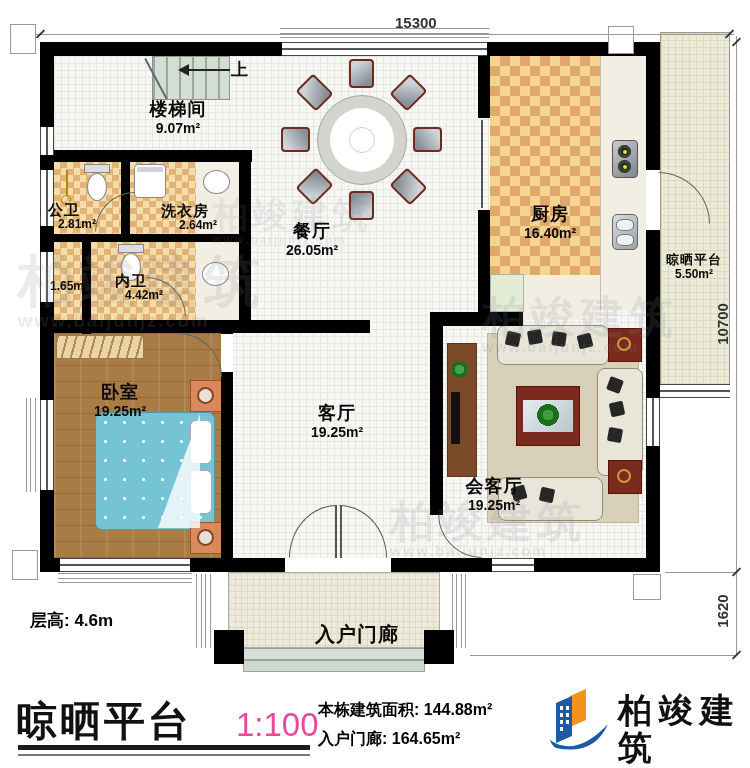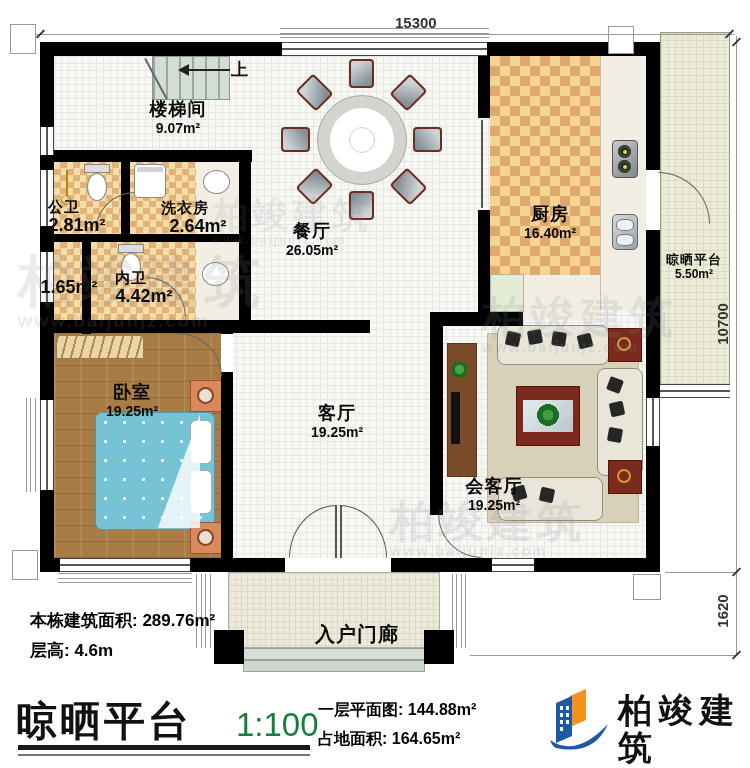--- a/index.html
+++ b/index.html
@@ -23,42 +23,42 @@
   .sill-v{background:repeating-linear-gradient(to right,#999 0 1px,transparent 1px 4.5px);z-index:6;}
   .cbox{background:#fff;border:1px solid #999;z-index:16;}
   .arc{border:1.2px solid #666;background:transparent;z-index:16;}
   .leaf{background:#555;z-index:16;}
   
   .rlabel{position:absolute;transform:translate(-50%,-50%);display:flex;flex-direction:column;align-items:center;
           font-weight:bold;line-height:1.15;white-space:nowrap;z-index:30;text-align:center;color:#0a0a0a;}
   .rname{font-size:18px;letter-spacing:1px;}
   .rarea{font-size:14px;}
   .sm .rname{font-size:15px;}
-  .sm .rarea{font-size:18px;margin-left:26px;}
+  .sm .rarea{font-size:12px;margin-left:26px;}
   .xs .rname{font-size:13px;}
   .xs .rarea{font-size:12px;}
   
   .chair{position:absolute;width:25px;height:29px;border:2.5px solid #6e2c20;border-radius:4px;
          background:linear-gradient(145deg,#cdd3d6 20%,#848f96 85%);box-sizing:border-box;z-index:5;}
   .sofa{background:#e9e5d8;border:1.5px solid #8e8e7e;border-radius:8px;z-index:5;}
   .pillow{background:#262626;border-radius:2px;z-index:6;width:14px;height:14px;}
   .redtab{background:#7c2a1e;border:1.5px solid #55140c;z-index:5;}
   .fixture{background:#fff;border:1.5px solid #888;z-index:5;}
   
   .dimline{background:#999;z-index:40;}
   .tick{width:11px;height:2px;background:#333;transform:rotate(-45deg);z-index:41;}
   .dimtext{font-size:15px;font-weight:bold;color:#333;z-index:41;white-space:nowrap;}
   .vtext{transform:translate(-50%,-50%) rotate(-90deg);}
   
   .wm{position:absolute;z-index:28;color:#7e8790;opacity:.16;font-weight:bold;white-space:nowrap;line-height:1.05;pointer-events:none;}
   .wm .wm-url{display:block;font-size:.33em;letter-spacing:2px;}
   
   .stats{position:absolute;z-index:35;font-size:17px;font-weight:bold;line-height:1.75;color:#000;}
   .f-title{position:absolute;font-size:41px;font-weight:bold;letter-spacing:3px;color:#111;z-index:35;}
-  .f-scale{position:absolute;font-size:33px;font-weight:400;color:#15803d;z-index:35;}
+  .f-scale{position:absolute;font-size:33px;font-weight:400;color:#ec4899;z-index:35;}
   .f-areas{position:absolute;font-size:16px;font-weight:bold;color:#000;z-index:35;line-height:1.8;}
   .brandname{font-size:34px;font-weight:900;letter-spacing:7px;color:#101010;line-height:1.1;}
   .brandurl{font-size:13px;font-weight:bold;letter-spacing:1.5px;color:#101010;}
 </style>
 </head>
 <body>
 
 <div class="abs gridfloor" style="left:54px;top:56px;width:592px;height:502px;z-index:1;"></div>
 <div class="abs checker-sm" style="left:54px;top:162px;width:67px;height:72px;z-index:2;"></div>
 <div class="abs checker-sm" style="left:130px;top:162px;width:109px;height:72px;z-index:2;"></div>
@@ -232,21 +232,21 @@
   <span class="rarea">26.05m²</span>
 </div>
 <div class="rlabel" style="left:550px;top:222px;">
   <span class="rname">厨房</span>
   <span class="rarea">16.40m²</span>
 </div>
 <div class="rlabel xs" style="left:694px;top:267px;">
   <span class="rname">晾晒平台</span>
   <span class="rarea">5.50m²</span>
 </div>
-<div class="rlabel" style="left:132px;top:400px;">
+<div class="rlabel" style="left:120px;top:400px;">
   <span class="rname">卧室</span>
   <span class="rarea">19.25m²</span>
 </div>
 <div class="rlabel" style="left:337px;top:421px;">
   <span class="rname">客厅</span>
   <span class="rarea">19.25m²</span>
 </div>
 <div class="rlabel" style="left:494px;top:494px;">
   <span class="rname">会客厅</span>
   <span class="rarea">19.25m²</span>
@@ -279,31 +279,30 @@
 <div class="wm" style="left:482px;top:294px;font-size:44px;letter-spacing:5px;">
   <span>柏竣建筑</span>
   <span class="wm-url">www.baijunjz.com</span>
 </div>
 <div class="wm" style="left:390px;top:498px;font-size:44px;letter-spacing:5px;">
   <span>柏竣建筑</span>
   <span class="wm-url">www.baijunjz.com</span>
 </div>
 
 <div class="stats" style="left:30px;top:606px;">
-  <div>本栋建筑面积: 289.76m²</div>
   <div>层高: 4.6m</div>
 </div>
 
 <div class="f-title" style="left:16px;top:694px;">晾晒平台</div>
 <div class="abs" style="left:18px;top:745px;width:292px;height:4.5px;background:#1b1b1b;z-index:35;"></div>
 <div class="abs" style="left:18px;top:754px;width:292px;height:1.5px;background:#777;z-index:35;"></div>
 <div class="f-scale" style="left:236px;top:706px;">1:100</div>
 <div class="f-areas" style="left:318px;top:696px;">
-  <div>一层平面图: 144.88m²</div>
-  <div>占地面积: 164.65m²</div>
+  <div>本栋建筑面积: 144.88m²</div>
+  <div>入户门廊: 164.65m²</div>
 </div>
 
 <div class="abs" style="left:548px;top:686px;width:64px;height:72px;z-index:35;">
   <svg width="64" height="72" viewBox="0 0 64 72">
     <path d="M22 10 L38 3 L38 34 L22 41 Z" fill="#f3921d"></path>
     <path d="M8 17 L24 10 L24 50 L8 57 Z" fill="#1c5aa6"></path>
     <rect x="12" y="20" width="3" height="4" fill="#fff"></rect>
       <rect x="12" y="27" width="3" height="4" fill="#fff"></rect>
     <rect x="12" y="34" width="3" height="4" fill="#fff"></rect>
       <rect x="12" y="41" width="3" height="4" fill="#fff"></rect>

